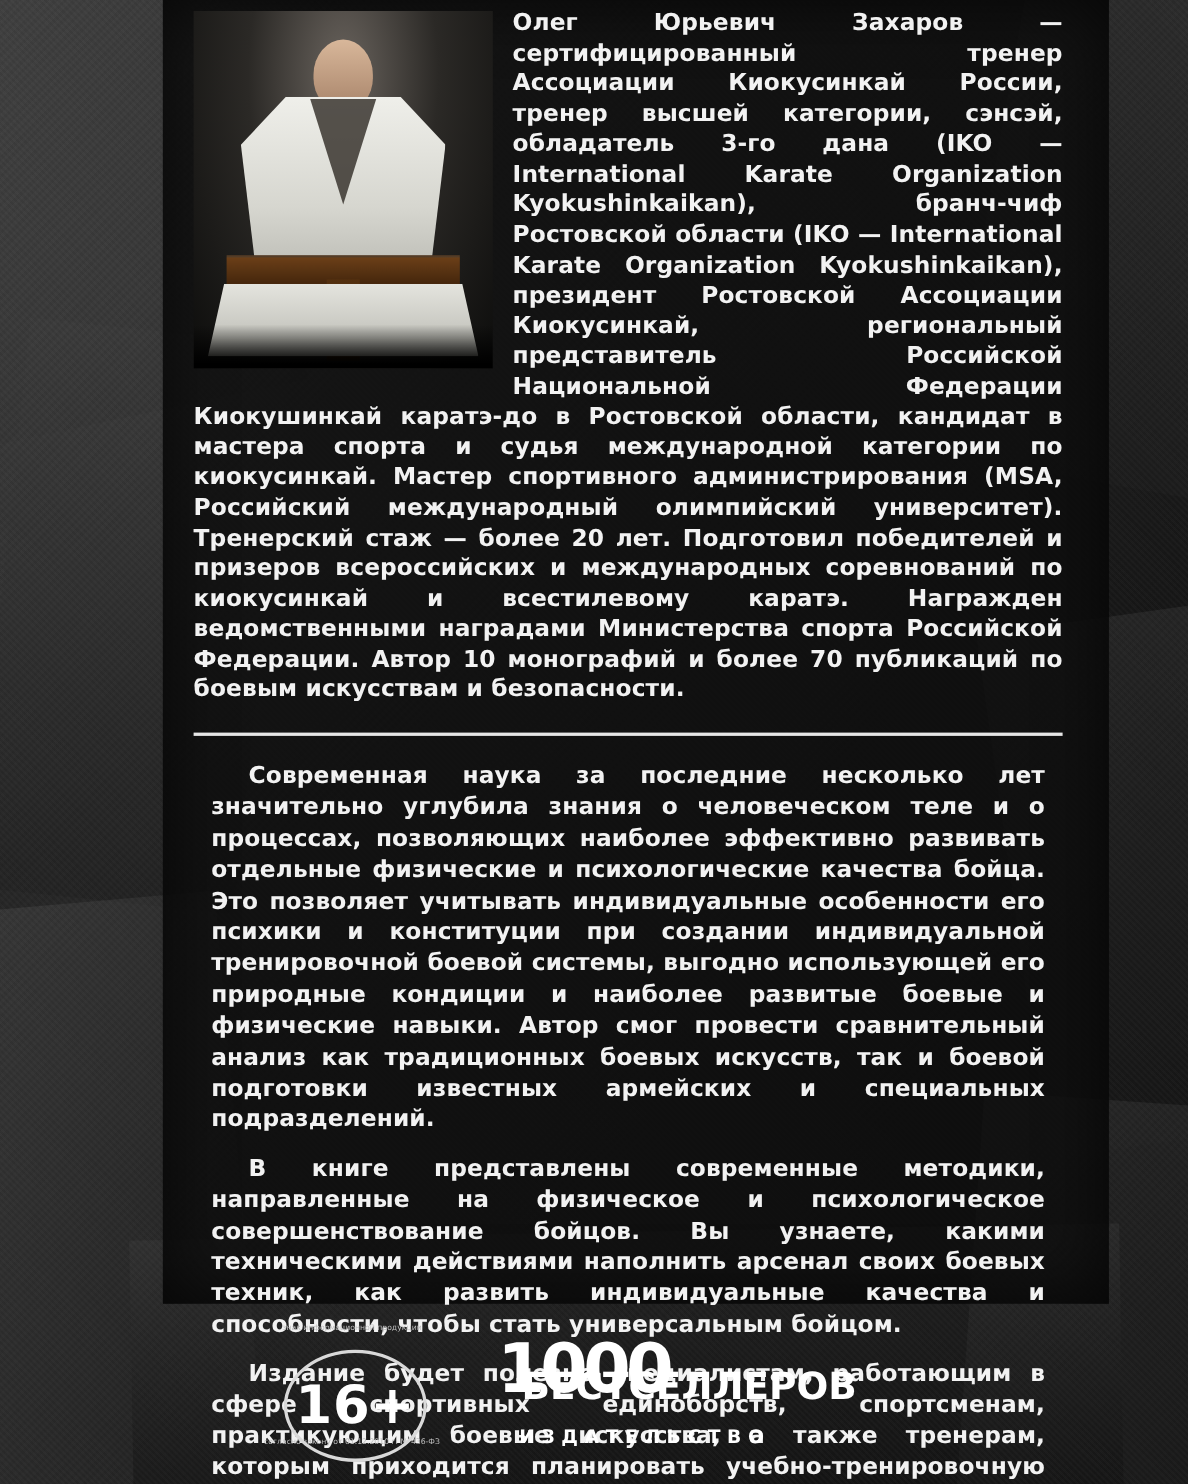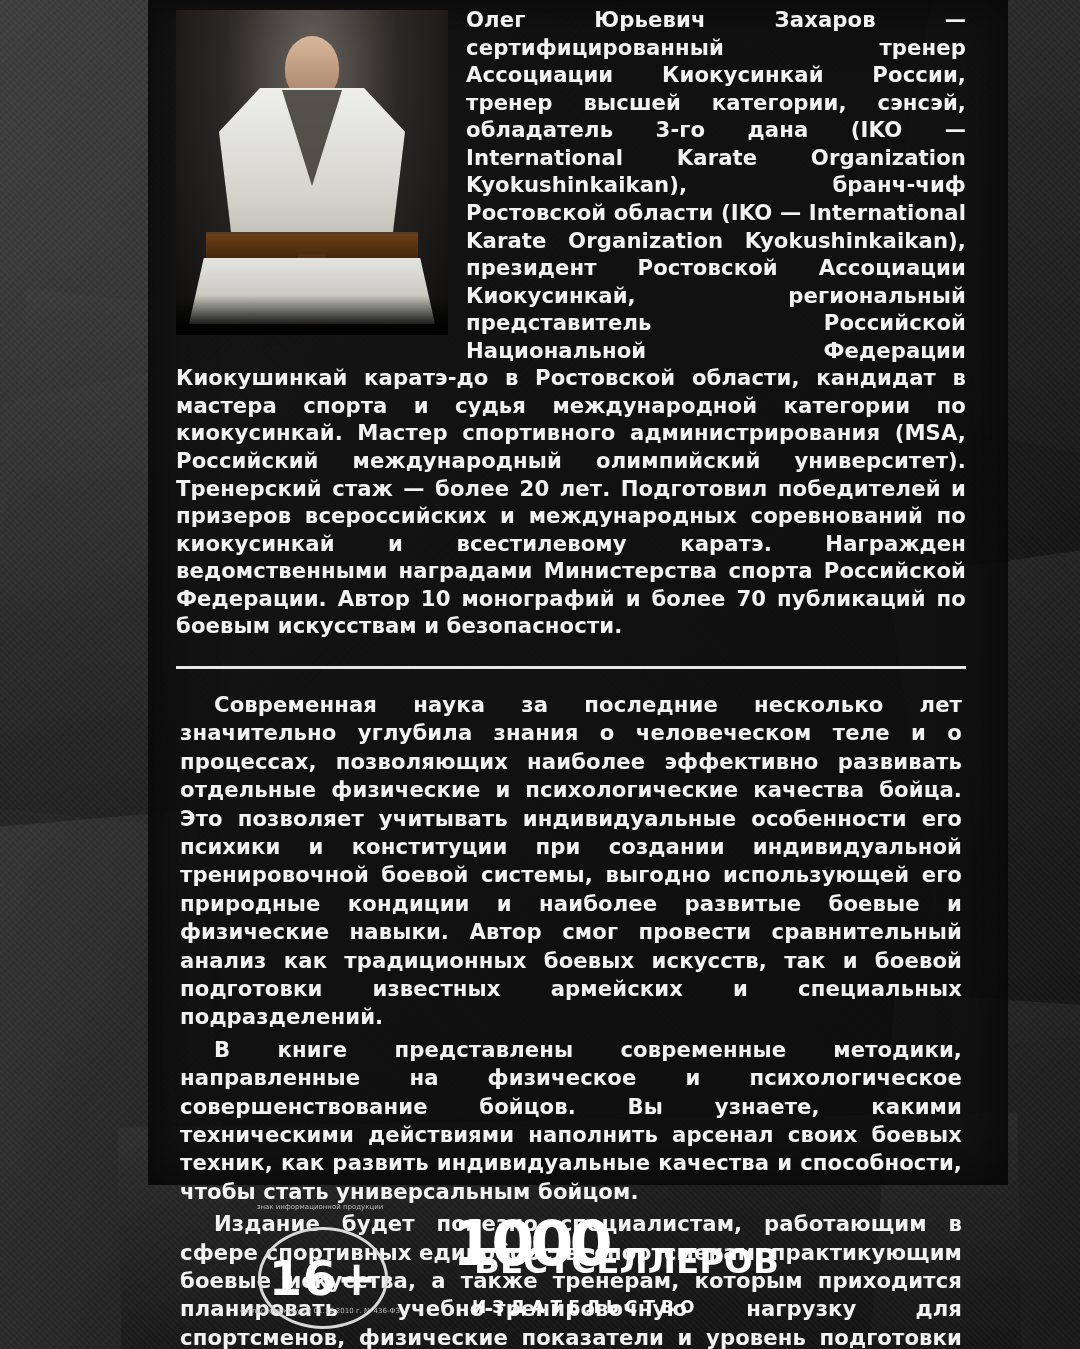--- a/index.html
+++ b/index.html
@@ -155,21 +155,21 @@
   }
 
   .annotation {
     color: #f2f2f2;
     font-size: 21.2px;
     line-height: 1.34;
     font-weight: 700;
     text-align: justify;
     letter-spacing: .1px;
   }
-  .annotation p { margin: 4px; text-indent: 34px; }
+  .annotation p { margin: 16px; text-indent: 34px; }
 
   
   .footer {
     position: absolute;
     left: 0;
     top: 1165px;
     width: 1080px;
     height: 184px;
   }
 

